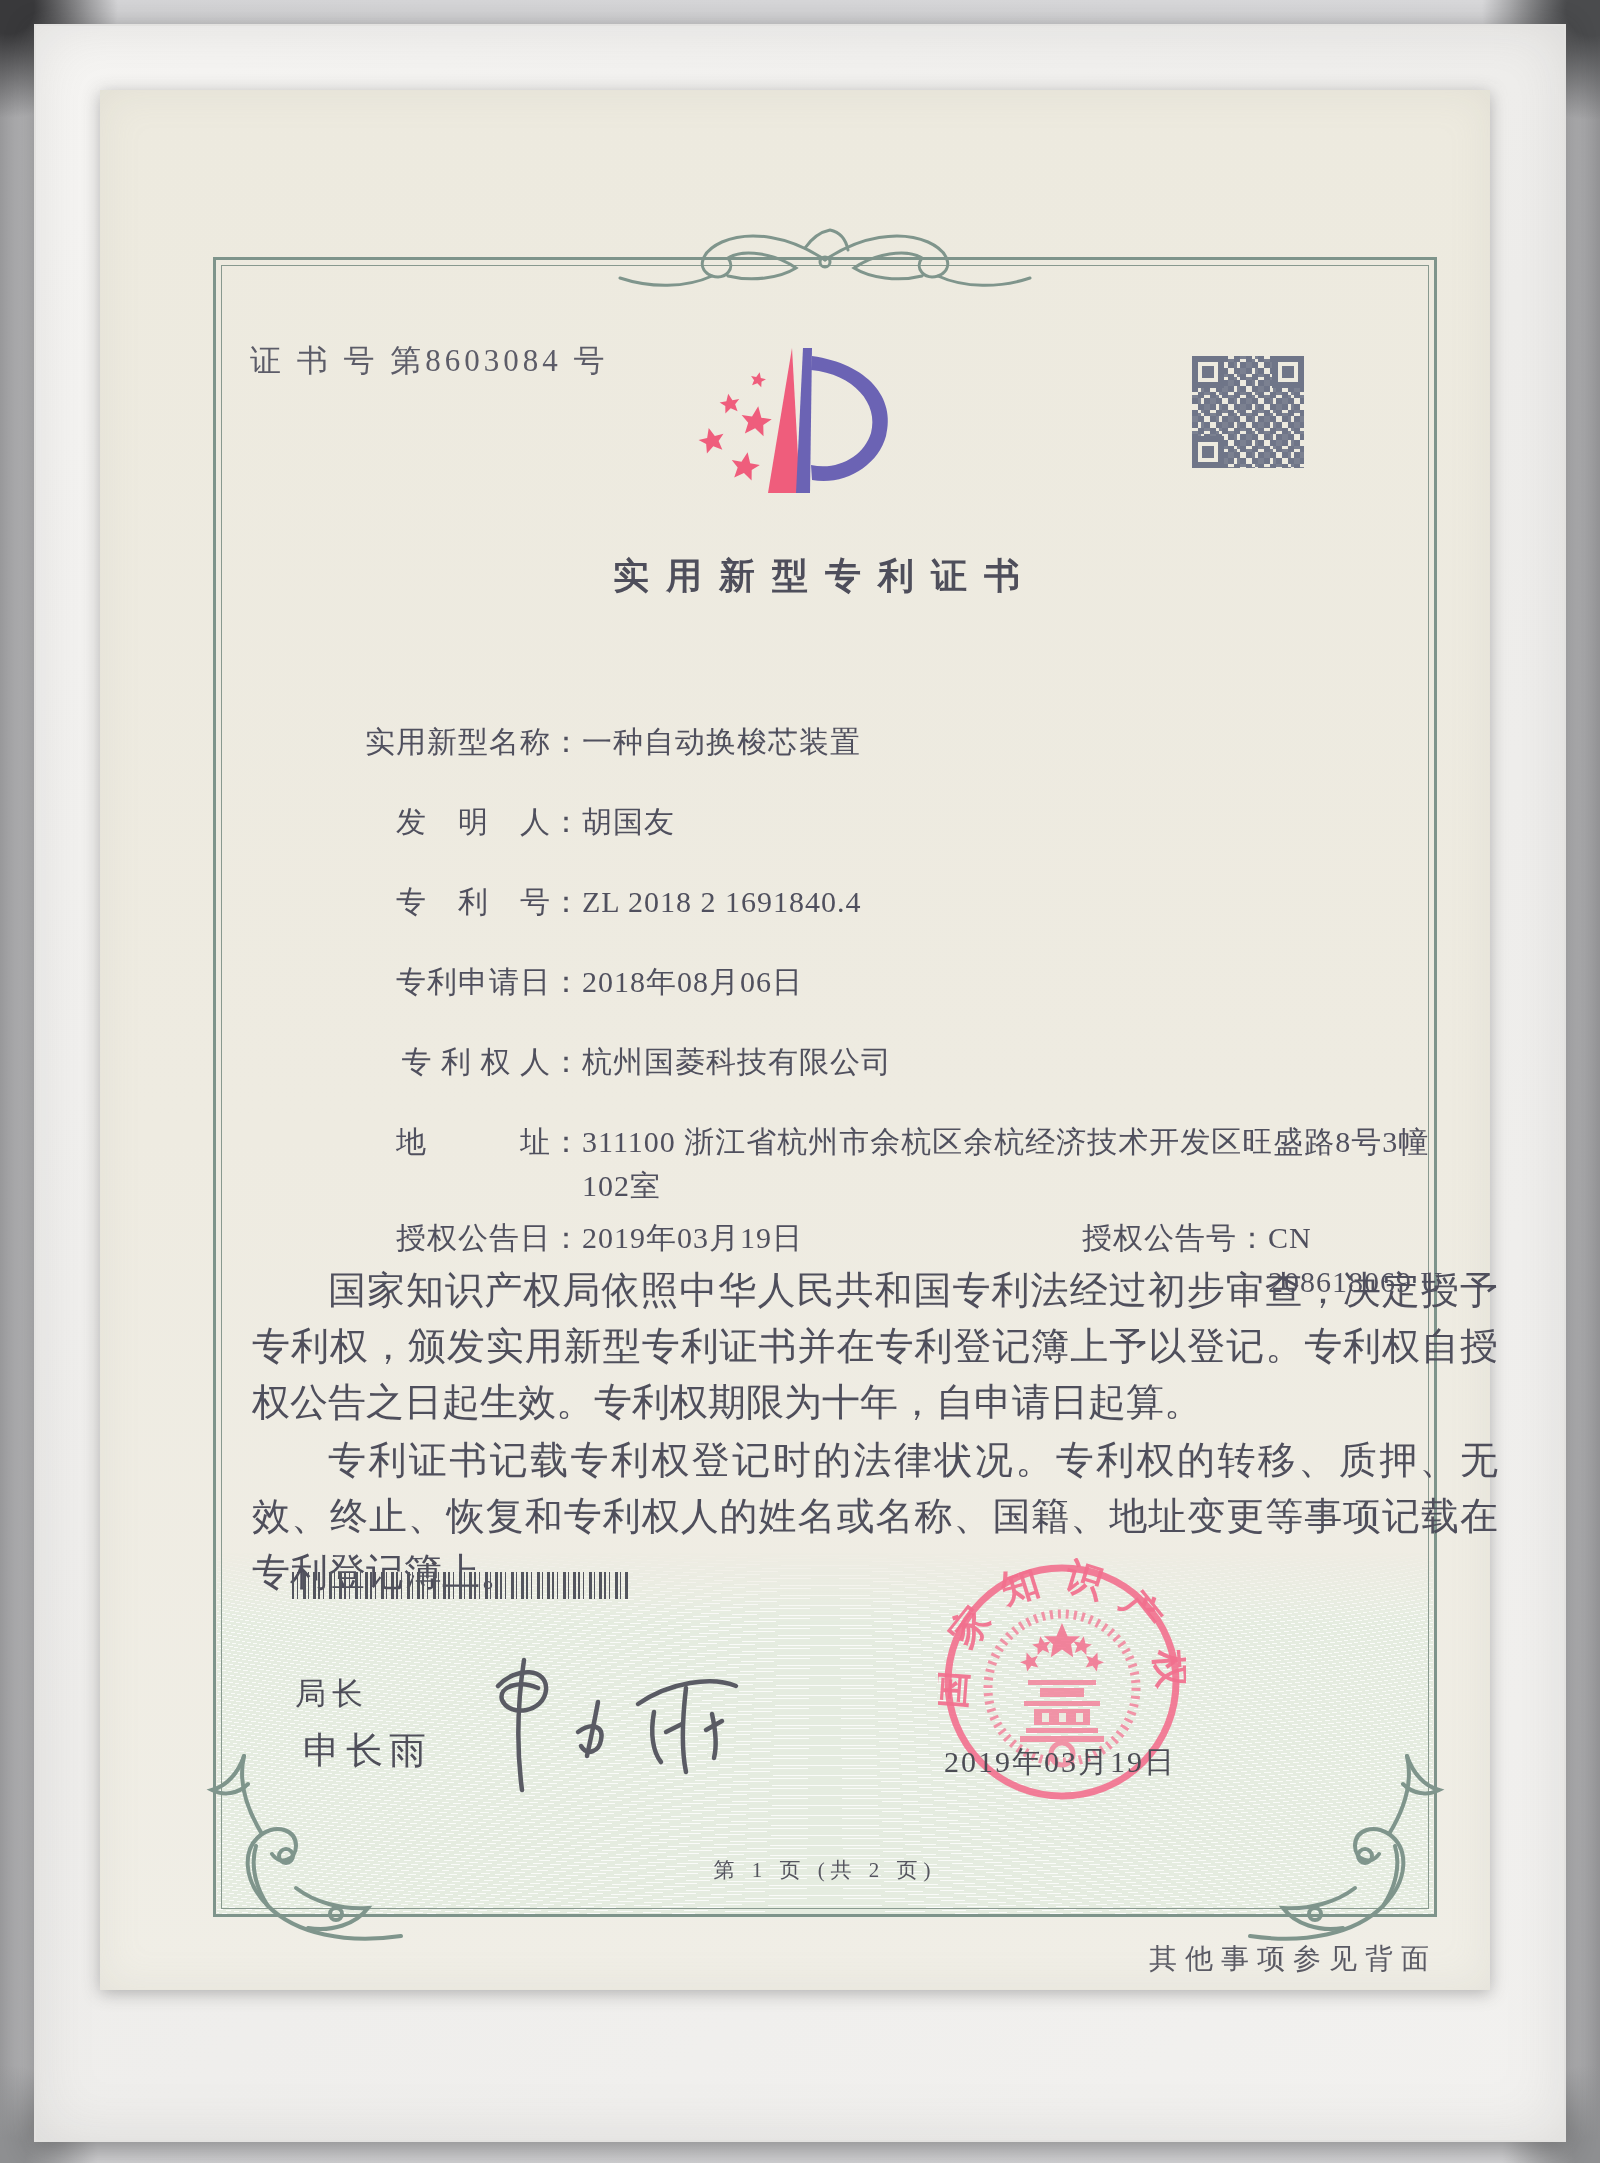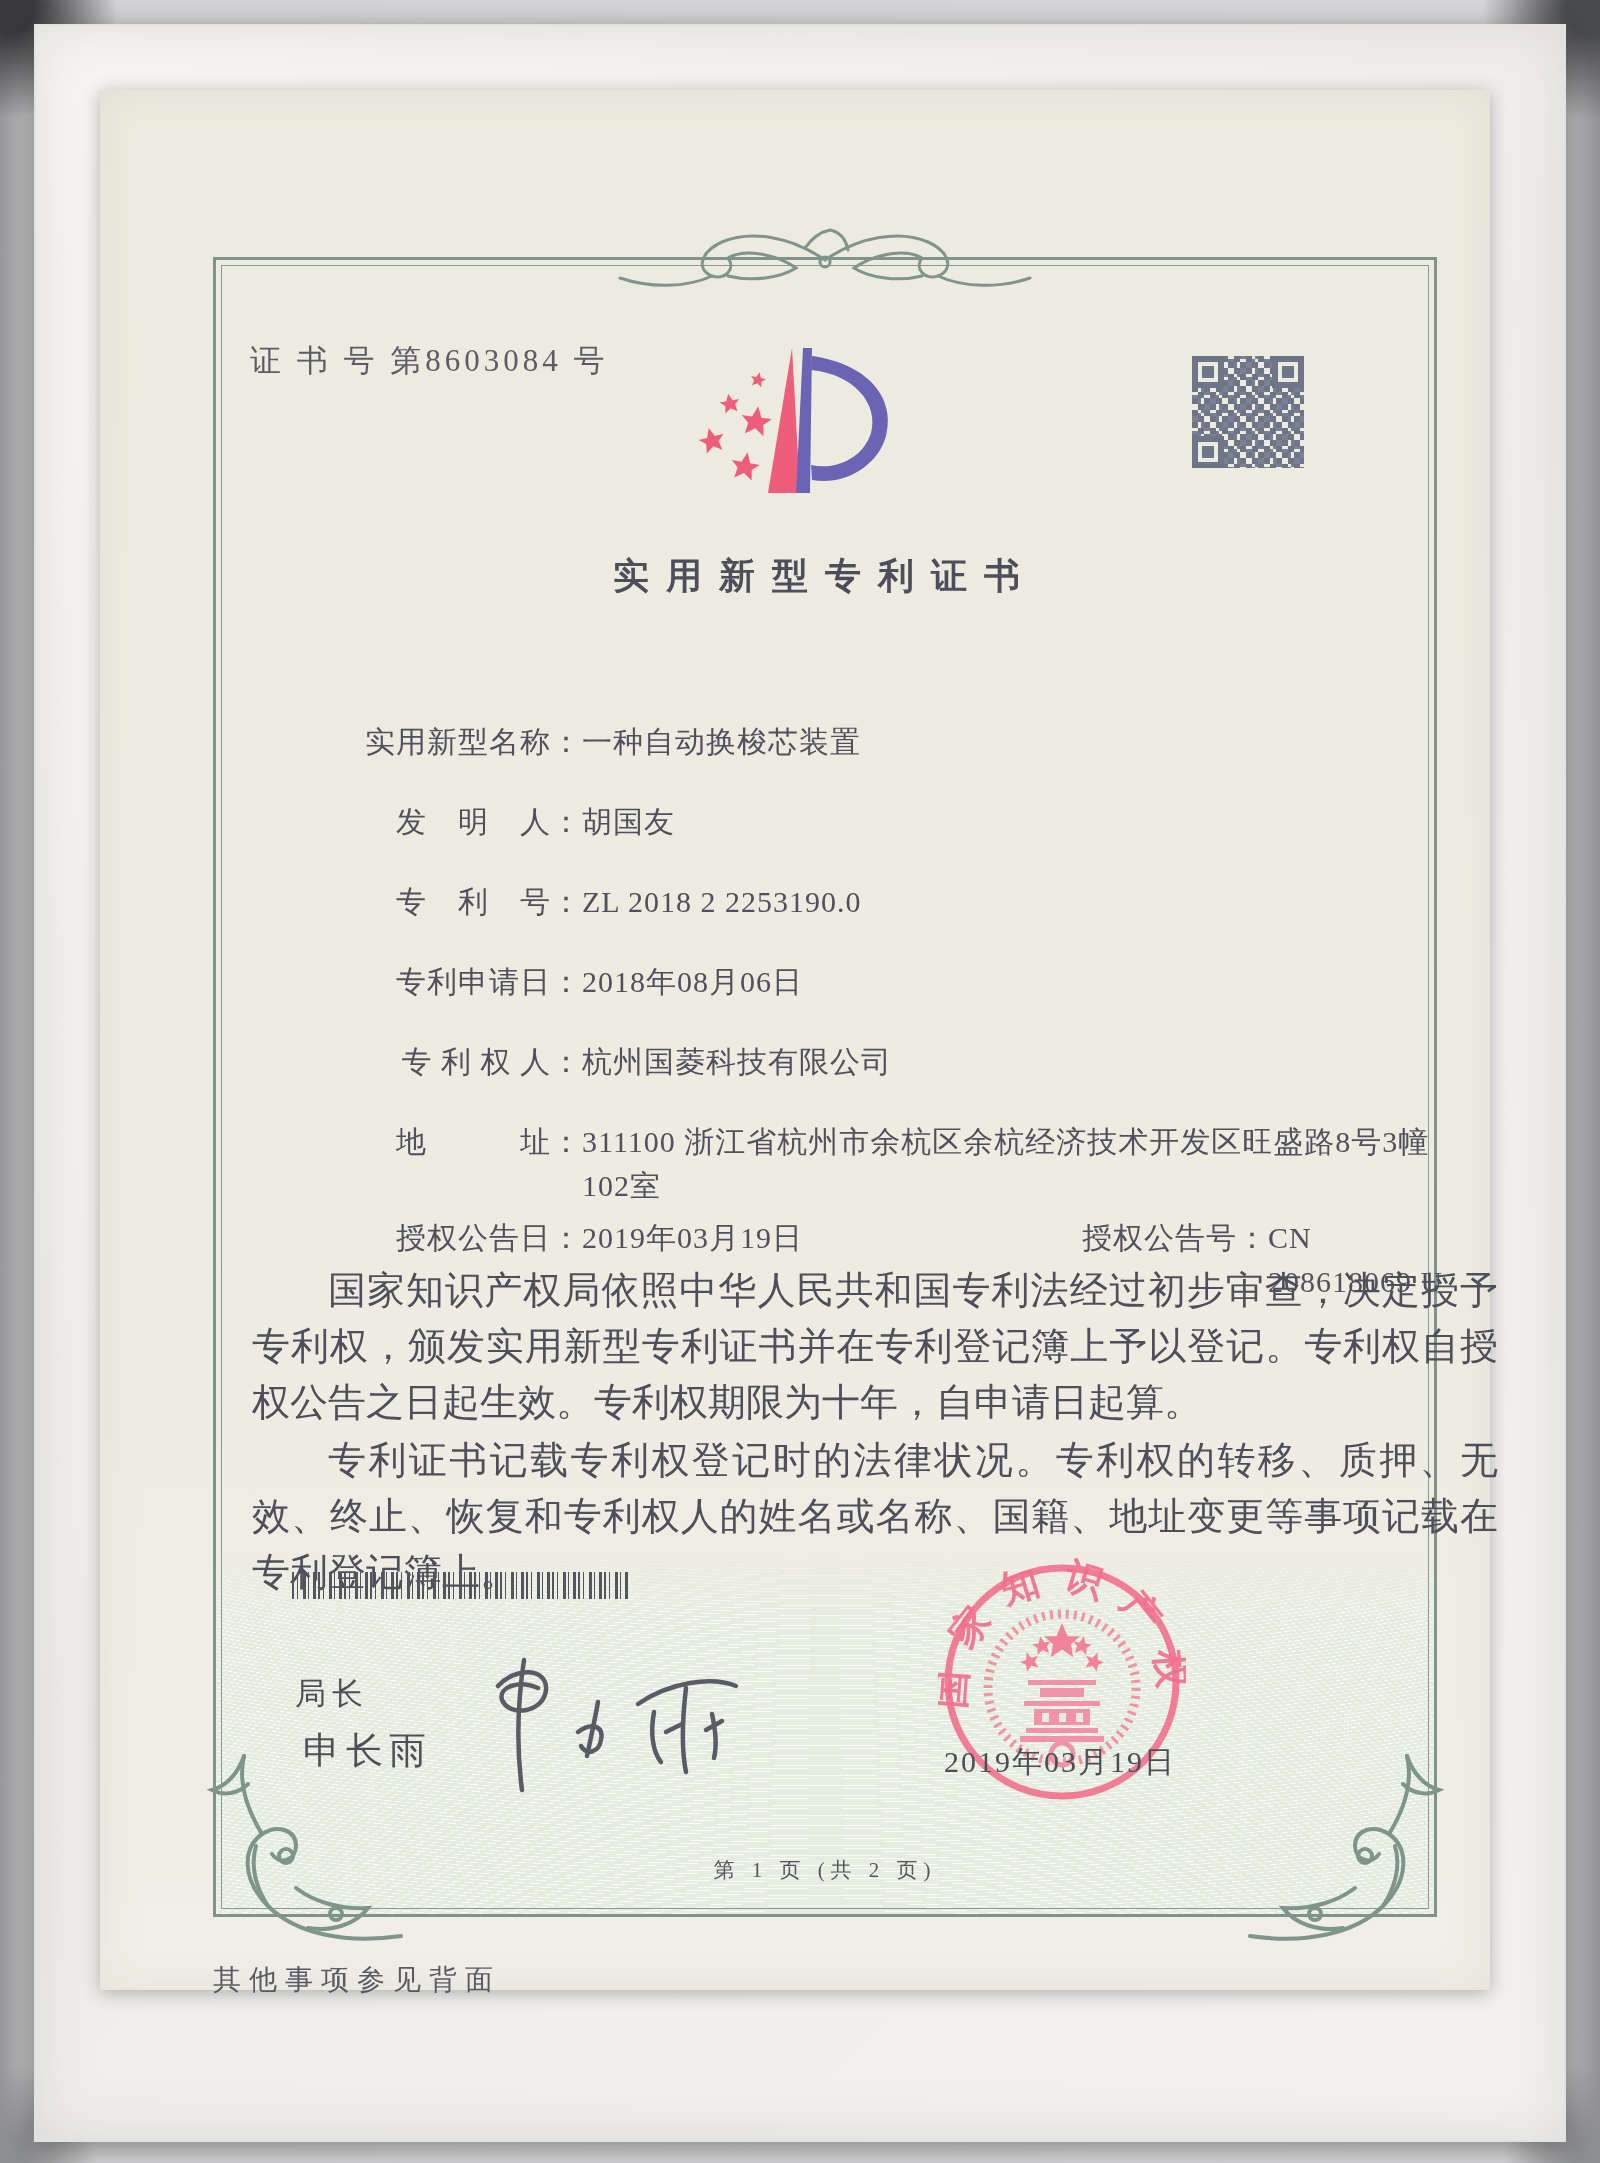--- a/index.html
+++ b/index.html
@@ -61,21 +61,21 @@
   .barcode{
     position:absolute;left:192px;top:1482px;width:338px;height:27px;
     background:repeating-linear-gradient(90deg,#53555e 0 2px,transparent 2px 5px,#53555e 5px 6px,transparent 6px 11px,#53555e 11px 14px,transparent 14px 16px,#53555e 16px 17px,transparent 17px 21px,#53555e 21px 24px,transparent 24px 26px);
   }
   .director-label{position:absolute;left:195px;top:1583px;font-size:31px;color:#4f4f5a;letter-spacing:6px;}
   .director-name{position:absolute;left:187px;top:1636px;font-size:37px;color:#4f4f5a;letter-spacing:6px;margin-left:16px;}
   .signature{position:absolute;left:360px;top:1540px;width:300px;height:180px;}
   .seal{position:absolute;left:838px;top:1468px;width:248px;height:248px;}
   .seal-date{position:absolute;left:800px;top:1652px;width:320px;text-align:center;font-size:30px;color:#4c4d55;letter-spacing:2px;z-index:5;}
   .page-info{position:absolute;left:113px;top:1766px;width:1224px;text-align:center;font-size:21px;color:#55555f;letter-spacing:6px;}
-  .back-note{position:absolute;left:113px;top:1850px;width:1224px;text-align:left;font-size:28px;color:#5a5a64;letter-spacing:8px;margin-top:21px;}
+  .back-note{position:absolute;left:113px;top:1850px;width:1224px;text-align:right;font-size:28px;color:#5a5a64;letter-spacing:8px;}
 </style>
 </head>
 <body>
 
 <div class="photo">
   <div class="frame"></div>
 
   <div class="paper">
 
     <div class="band"></div>
@@ -147,21 +147,21 @@
       <div class="frow">
         <span class="lbl">实用新型名称：</span>
         <span class="val">一种自动换梭芯装置</span>
       </div>
       <div class="frow">
         <span class="lbl">发　明　人：</span>
         <span class="val">胡国友</span>
       </div>
       <div class="frow">
         <span class="lbl">专　利　号：</span>
-        <span class="val">ZL 2018 2 2253190.0</span>
+        <span class="val">ZL 2018 2 1691840.4</span>
       </div>
       <div class="frow">
         <span class="lbl">专利申请日：</span>
         <span class="val">2018年08月06日</span>
       </div>
       <div class="frow">
         <span class="lbl">专 利 权 人：</span>
         <span class="val">杭州国菱科技有限公司</span>
       </div>
       <div class="frow row-address">

